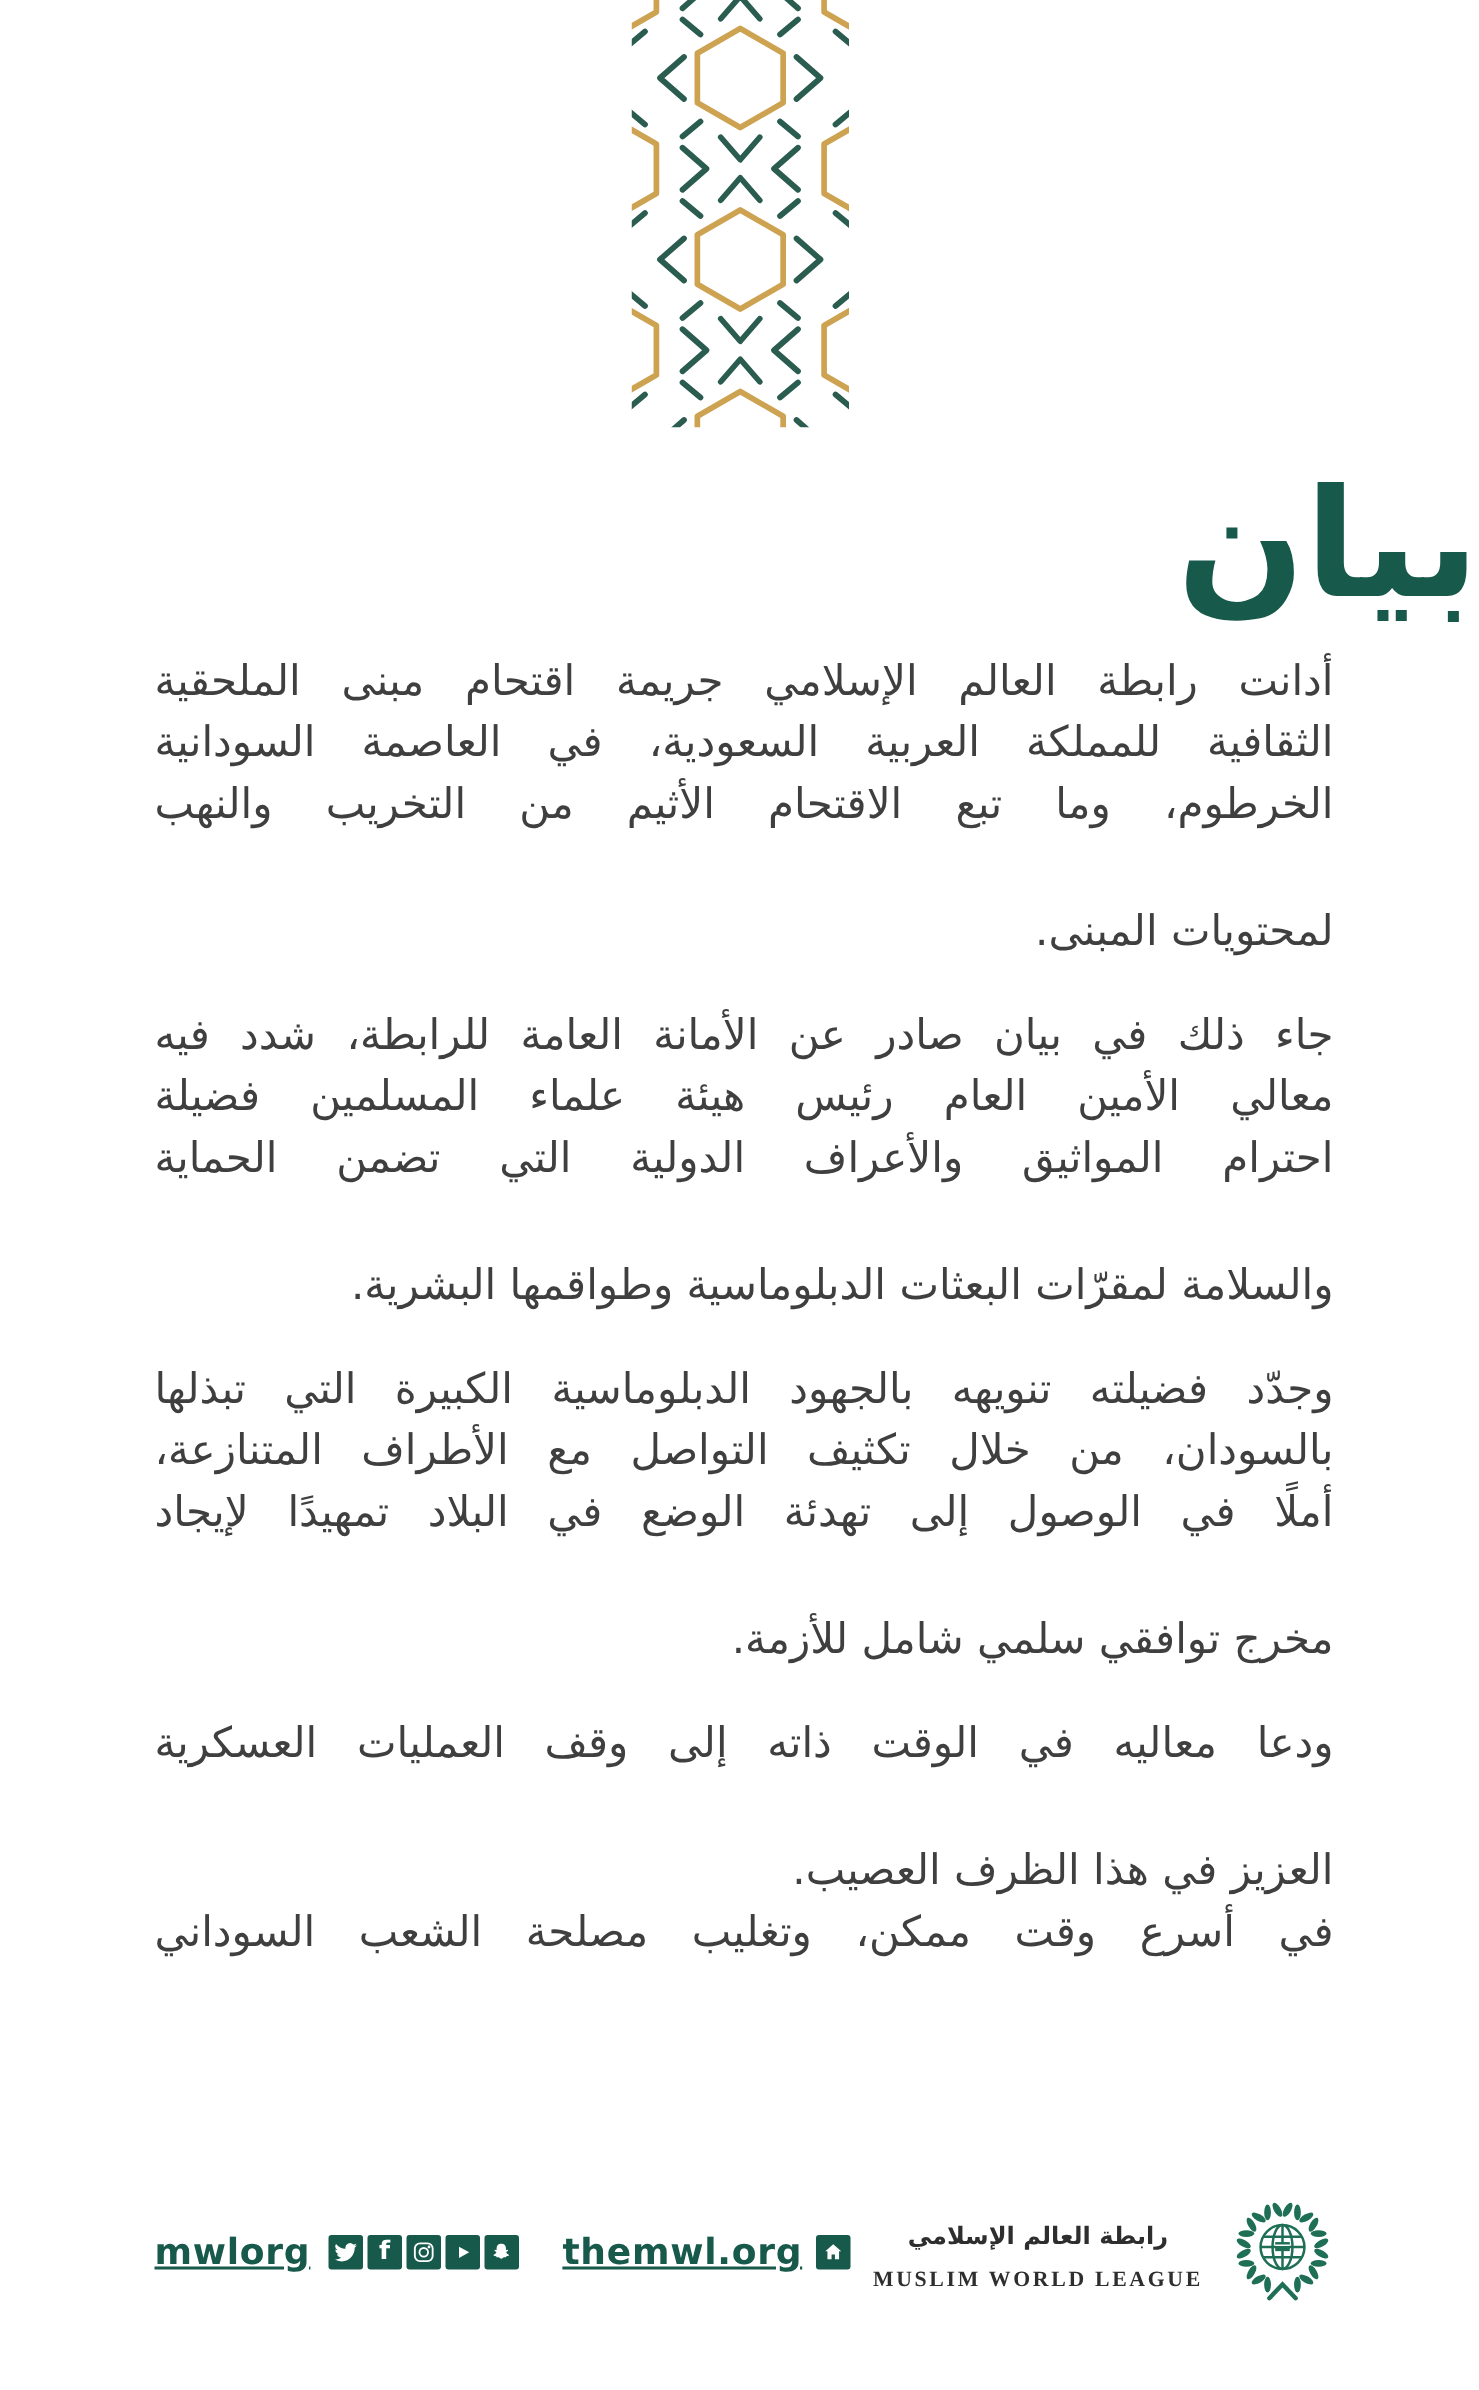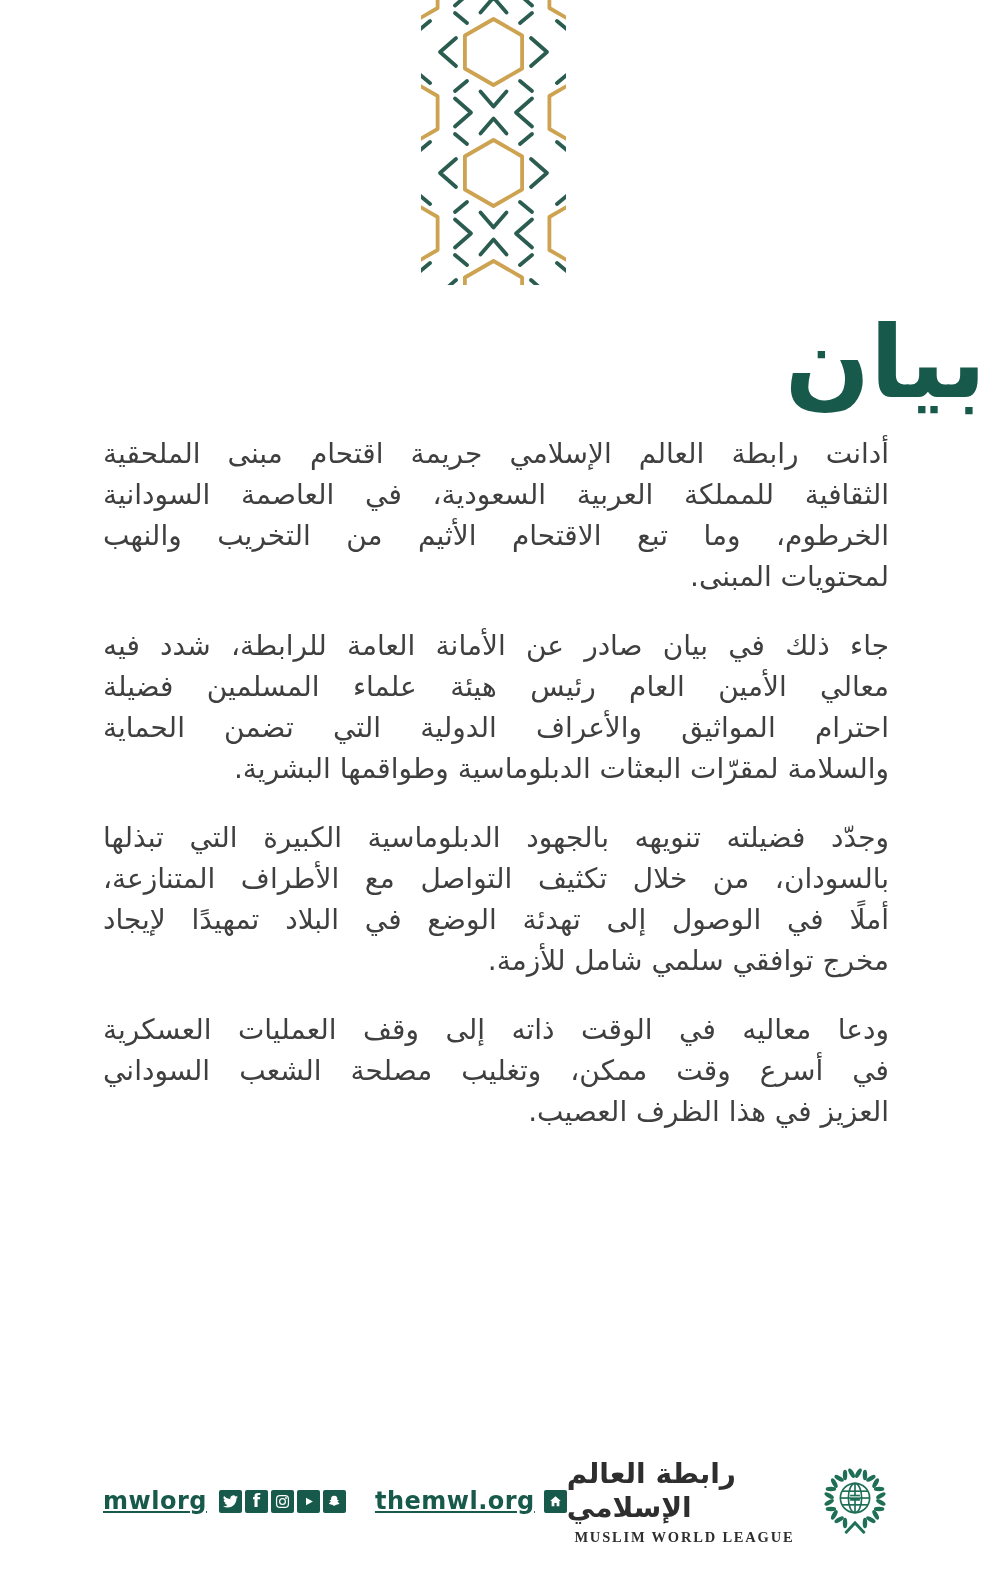--- a/index.html
+++ b/index.html
@@ -15,41 +15,41 @@
   .content{margin:0 97px 0 103px;direction:rtl;}
   .location-heading{
     margin-top:52px;font-size:30px;font-weight:bold;color:#2d2d2d;
     line-height:34px;margin-bottom:52px;text-align:right;
   }
   .paragraph{margin:0 0 28px 0;}
   .line{
     font-size:28px;color:#3f3f3f;line-height:41px;
     text-align:justify;text-align-last:justify;
   }
-  .line.last{text-align-last:right;}
+  .line.last{text-align-last:right;margin-top:44px;}
   .footer{
     position:absolute;top:1445px;left:0;right:0;height:112px;
     display:flex;align-items:center;justify-content:space-between;
     padding:0 92px 0 103px;box-sizing:border-box;
   }
   .footer-left{display:flex;align-items:center;}
   .handle,.website{
     font-size:24px;font-weight:600;color:#17594A;letter-spacing:.5px;text-decoration:underline;
   }
   .social-row{display:flex;align-items:center;margin:0 26px 0 12px;}
   .icon-box{
     width:23px;height:23px;background:#17594A;border-radius:2px;margin-right:3px;
     display:flex;align-items:center;justify-content:center;
   }
   .icon-box svg{display:block;}
   .icon-box .fb-letter{color:#fff;font-weight:bold;font-size:17px;line-height:23px;}
   .home-box{margin:0 0 0 9px;}
   .footer-right{display:flex;align-items:center;}
   .logo-text{display:flex;flex-direction:column;align-items:center;margin-left:0;}
-  .logo-arabic{font-size:28px;font-weight:bold;color:#2e2e2e;line-height:34px;}
+  .logo-arabic{font-size:16px;font-weight:bold;color:#2e2e2e;line-height:34px;}
   .logo-english{
     font-family:"Liberation Serif","DejaVu Serif",serif;
     font-size:14.5px;font-weight:bold;color:#2e2e2e;letter-spacing:1.8px;margin-top:4px;
     white-space:nowrap;
   }
   .emblem{margin-left:14px;}
 </style>
 </head>
 <body>
 
@@ -141,22 +141,22 @@
 
   <div class="paragraph">
     <div class="line">وجدّد فضيلته تنويهه بالجهود الدبلوماسية الكبيرة التي تبذلها</div>
     <div class="line">بالسودان، من خلال تكثيف التواصل مع الأطراف المتنازعة،</div>
     <div class="line">أملًا في الوصول إلى تهدئة الوضع في البلاد تمهيدًا لإيجاد</div>
     <div class="line last">مخرج توافقي سلمي شامل للأزمة.</div>
   </div>
 
   <div class="paragraph">
     <div class="line">ودعا معاليه في الوقت ذاته إلى وقف العمليات العسكرية</div>
+    <div class="line last">العزيز في هذا الظرف العصيب.</div>
     <div class="line">في أسرع وقت ممكن، وتغليب مصلحة الشعب السوداني</div>
-    <div class="line last">العزيز في هذا الظرف العصيب.</div>
   </div>
 </div>
 
 <div class="footer">
   <div class="footer-left">
     <span class="handle">mwlorg</span>
     <span class="social-row">
       <span class="icon-box">
         <svg width="15" height="15" viewBox="0 0 24 24">
             <path fill="#fff" d="M23.95 4.57c-.88.39-1.83.65-2.82.77a4.93 4.93 0 0 0 2.16-2.72c-.95.56-2 .96-3.13 1.18a4.92 4.92 0 0 0-8.38 4.49A13.95 13.95 0 0 1 1.64 3.16a4.92 4.92 0 0 0 1.52 6.57 4.9 4.9 0 0 1-2.23-.61v.06a4.92 4.92 0 0 0 3.95 4.83 4.9 4.9 0 0 1-2.21.08 4.93 4.93 0 0 0 4.6 3.42A9.87 9.87 0 0 1 0 19.54a13.94 13.94 0 0 0 7.55 2.21c9.05 0 14-7.5 14-13.99v-.63a10 10 0 0 0 2.4-2.56z"></path>

